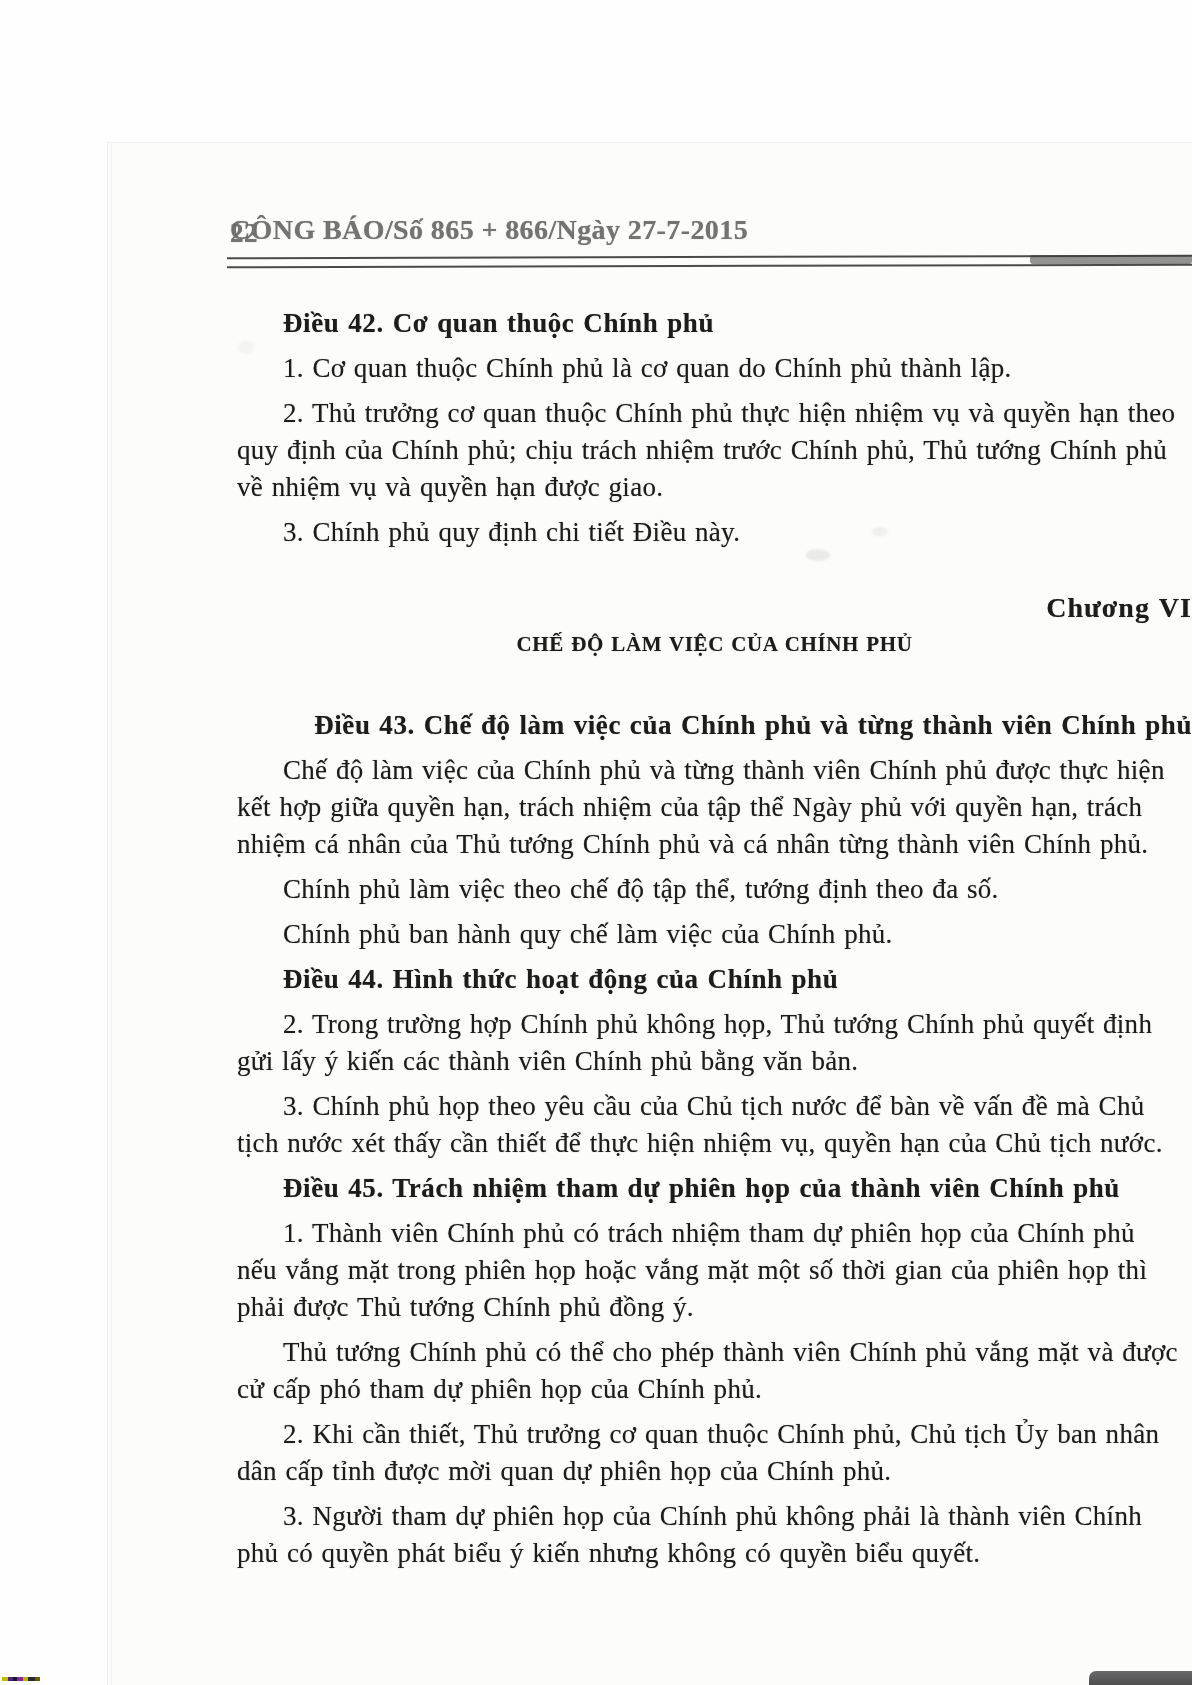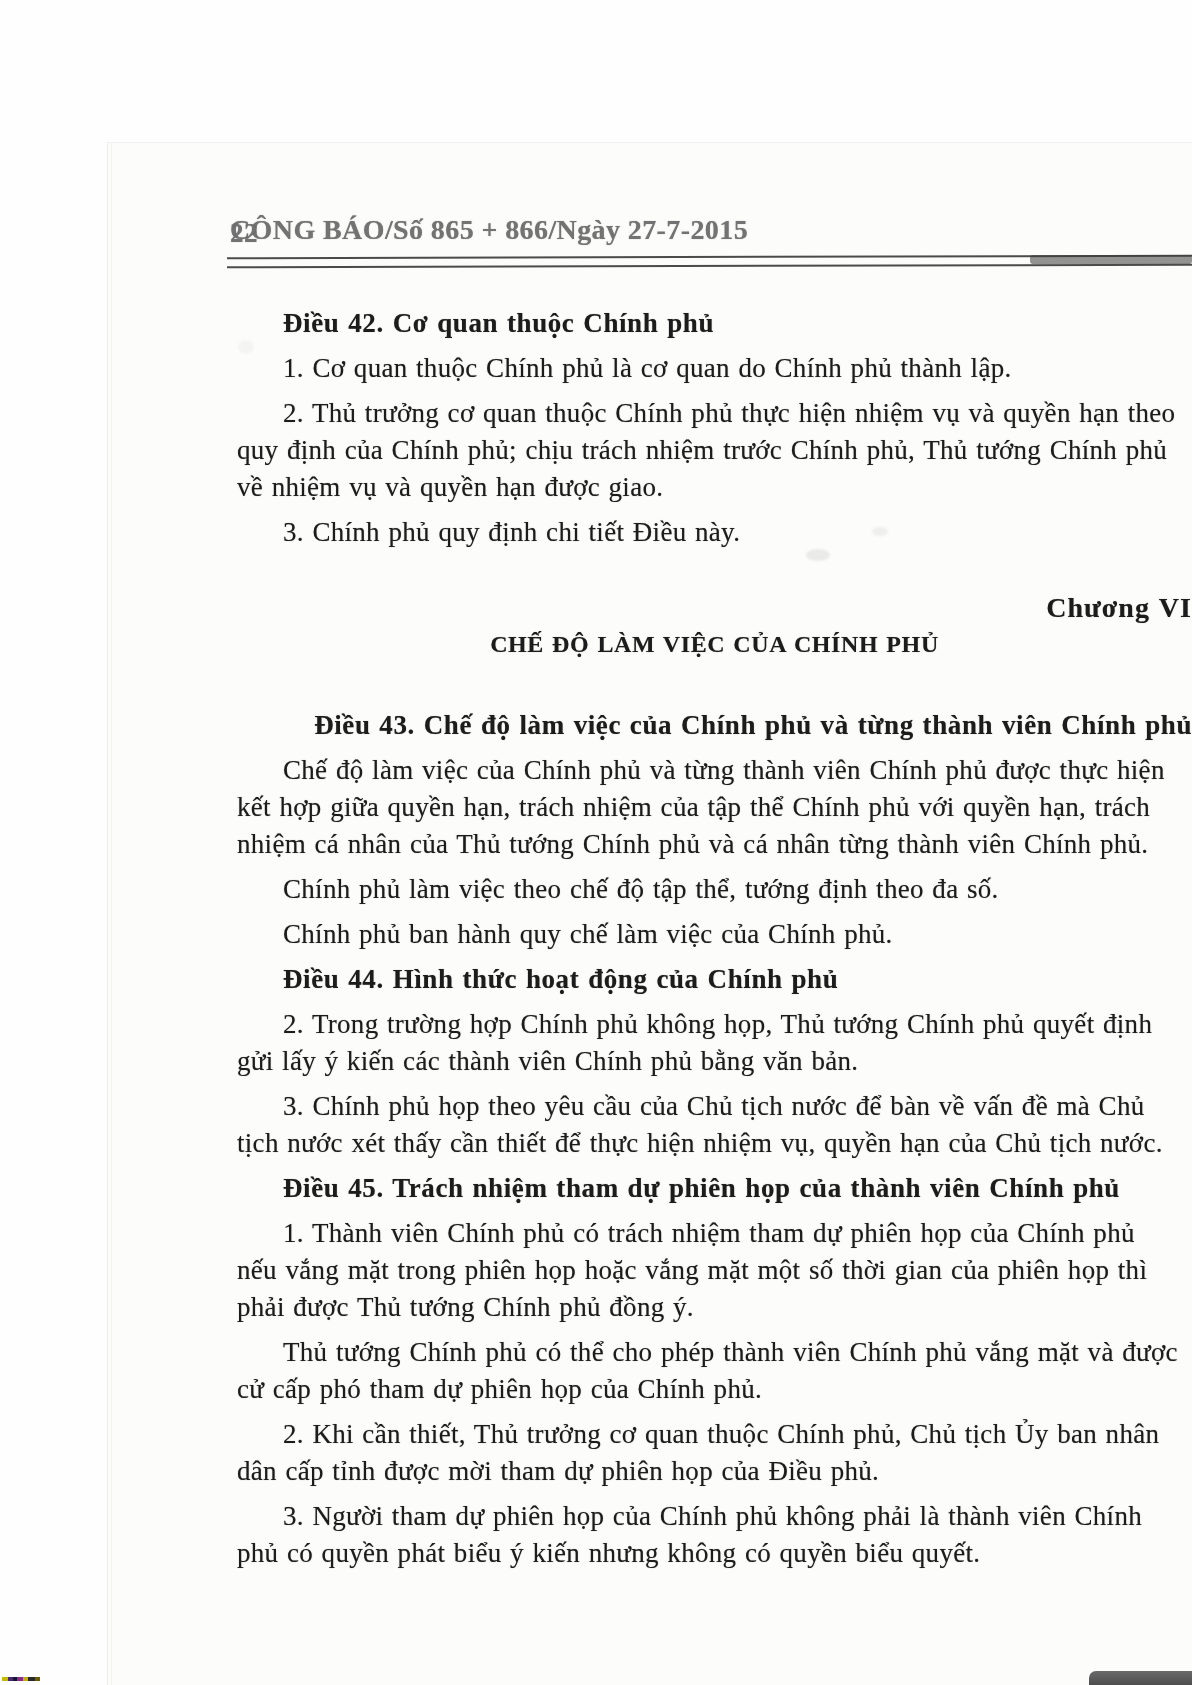--- a/index.html
+++ b/index.html
@@ -44,21 +44,21 @@
     position:absolute; left:230px; right:0; top:297px; bottom:0;
     overflow:hidden;
     font-size:27px; line-height:37px;
     letter-spacing:.3px; word-spacing:1.5px;margin-left:7px;
   }
   .article-heading { font-weight:bold; padding-left:46px; margin-top:8px; white-space:nowrap; letter-spacing:.6px; }
   .paragraph { margin-top:8px; }
   .text-line { white-space:nowrap; }
   .text-line.indent { padding-left:46px; }
   .chapter-label { text-align:right; font-weight:bold; margin-top:38px; font-size:28px; letter-spacing:1px; }
-  .chapter-title { text-align:center; font-weight:bold; font-size:24px; letter-spacing:.6px; white-space:nowrap; }
+  .chapter-title { text-align:center; font-weight:bold; font-size:21px; letter-spacing:.6px; white-space:nowrap; }
 
   
   .smudge { position:absolute; background:#c9c9c9; border-radius:50%; filter:blur(1px); }
   .smudge.s1 { left:806px; top:549px; width:24px; height:12px; opacity:.35; }
   .smudge.s2 { left:872px; top:527px; width:16px; height:9px; opacity:.25; }
   .smudge.s3 { left:238px; top:340px; width:16px; height:14px; opacity:.15; }
   .corner-bar {
     position:absolute; left:1089px; top:1671px; width:103px; height:14px;
     background:linear-gradient(#6a6a6a,#4e4e4e);
     border-top-left-radius:7px;
@@ -90,21 +90,21 @@
       <div class="text-line">về nhiệm vụ và quyền hạn được giao.</div>
     </div>
     <div class="paragraph">
       <div class="text-line indent">3. Chính phủ quy định chi tiết Điều này.</div>
     </div>
     <div class="chapter-label">Chương VI</div>
     <div class="chapter-title">CHẾ ĐỘ LÀM VIỆC CỦA CHÍNH PHỦ</div>
     <div class="article-heading" style="margin-top: 44px; text-align: right;">Điều 43. Chế độ làm việc của Chính phủ và từng thành viên Chính phủ</div>
     <div class="paragraph">
       <div class="text-line indent">Chế độ làm việc của Chính phủ và từng thành viên Chính phủ được thực hiện</div>
-      <div class="text-line">kết hợp giữa quyền hạn, trách nhiệm của tập thể Chính phủ với quyền hạn, trách</div>
+      <div class="text-line">kết hợp giữa quyền hạn, trách nhiệm của tập thể Ngày phủ với quyền hạn, trách</div>
       <div class="text-line">nhiệm cá nhân của Thủ tướng Chính phủ và cá nhân từng thành viên Chính phủ.</div>
     </div>
     <div class="paragraph">
       <div class="text-line indent">Chính phủ làm việc theo chế độ tập thể, tướng định theo đa số.</div>
     </div>
     <div class="paragraph">
       <div class="text-line indent">Chính phủ ban hành quy chế làm việc của Chính phủ.</div>
     </div>
     <div class="article-heading">Điều 44. Hình thức hoạt động của Chính phủ</div>
     <div class="paragraph">
@@ -120,21 +120,21 @@
       <div class="text-line indent">1. Thành viên Chính phủ có trách nhiệm tham dự phiên họp của Chính phủ</div>
       <div class="text-line">nếu vắng mặt trong phiên họp hoặc vắng mặt một số thời gian của phiên họp thì</div>
       <div class="text-line">phải được Thủ tướng Chính phủ đồng ý.</div>
     </div>
     <div class="paragraph">
       <div class="text-line indent">Thủ tướng Chính phủ có thể cho phép thành viên Chính phủ vắng mặt và được</div>
       <div class="text-line">cử cấp phó tham dự phiên họp của Chính phủ.</div>
     </div>
     <div class="paragraph">
       <div class="text-line indent">2. Khi cần thiết, Thủ trưởng cơ quan thuộc Chính phủ, Chủ tịch Ủy ban nhân</div>
-      <div class="text-line">dân cấp tỉnh được mời tham dự phiên họp của Điều phủ.</div>
+      <div class="text-line">dân cấp tỉnh được mời quan dự phiên họp của Chính phủ.</div>
     </div>
     <div class="paragraph">
       <div class="text-line indent">3. Người tham dự phiên họp của Chính phủ không phải là thành viên Chính</div>
       <div class="text-line">phủ có quyền phát biểu ý kiến nhưng không có quyền biểu quyết.</div>
     </div>
   </div>
 
 <div class="smudge s1"></div>
 <div class="smudge s2"></div>
 <div class="smudge s3"></div>

